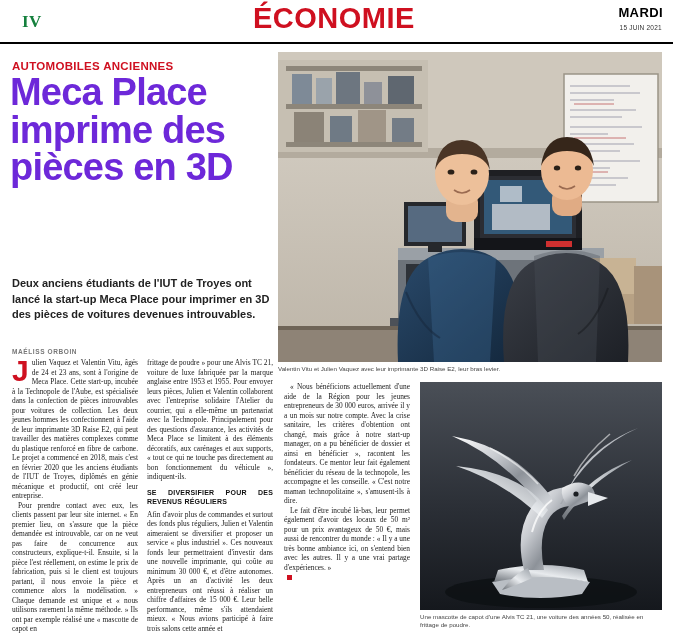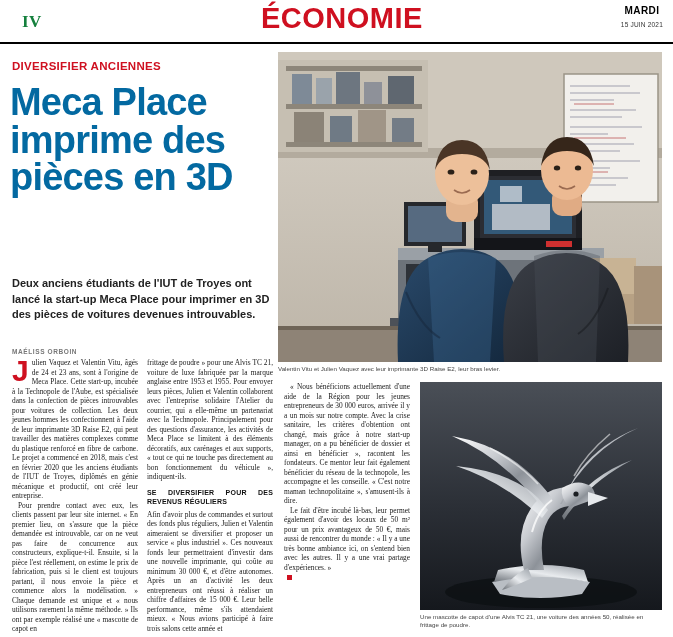--- a/index.html
+++ b/index.html
@@ -17,43 +17,43 @@
   .masthead{
     position:absolute;left:0;top:0;width:673px;height:42px;
     border-bottom:2px solid #000;
   }
   .page-folio{
     position:absolute;left:22px;top:12px;
     font-family:"Liberation Serif", serif;
     font-size:17px;font-weight:bold;color:#15803d;letter-spacing:0.5px;
   }
   .section-title{
-    position:absolute;left:261px;top:2px;
+    position:absolute;left:253px;top:2px;
     font-family:"Liberation Sans", sans-serif;
     font-size:29px;font-weight:bold;color:#cf1020;
     letter-spacing:0.5px;
   }
   .date-block{
     position:absolute;right:10px;top:5px;text-align:center;
     font-family:"Liberation Sans", sans-serif;
     line-height:1.25;
   }
-  .date-day{font-size:10px;font-weight:bold;color:#000;letter-spacing:0.4px;}
+  .date-day{font-size:13px;font-weight:bold;color:#000;letter-spacing:0.4px;}
   .date-full{font-size:6.5px;color:#333;letter-spacing:0.2px;margin-top:3px;}
 
   
   .kicker{
     position:absolute;left:12px;top:60px;
     font-family:"Liberation Sans", sans-serif;
     font-size:11.5px;font-weight:bold;color:#cf1020;letter-spacing:0.3px;
   }
   .headline{
-    position:absolute;left:10px;top:84px;width:262px;
-    font-family:"Liberation Sans", sans-serif;
-    font-size:38px;line-height:0.99;font-weight:bold;color:#0369a1;
+    position:absolute;left:10px;top:74px;width:262px;
+    font-family:"Liberation Sans", sans-serif;
+    font-size:38px;line-height:0.99;font-weight:bold;color:#6d28d9;
     letter-spacing:-0.8px;
   }
   .standfirst{
     position:absolute;left:12px;top:276px;width:258px;
     font-family:"Liberation Sans", sans-serif;
     font-size:11px;line-height:1.42;font-weight:bold;color:#222;
   }
   .byline{
     position:absolute;left:12px;top:348px;
     font-family:"Liberation Sans", sans-serif;
@@ -115,21 +115,21 @@
 
   <div class="masthead">
     <div class="page-folio">IV</div>
     <div class="section-title">ÉCONOMIE</div>
     <div class="date-block">
       <div class="date-day">MARDI</div>
       <div class="date-full">15 JUIN 2021</div>
     </div>
   </div>
 
-  <div class="kicker">DIVERSIFIER ANCIENNES</div>
+  <div class="kicker">AUTOMOBILES ANCIENNES</div>
   <div class="headline">Meca Place imprime des pièces en 3D</div>
   <div class="standfirst">Deux anciens étudiants de l'IUT de Troyes ont lancé la start-up Meca Place pour imprimer en 3D des pièces de voitures devenues introuvables.</div>
   <div class="byline">MAÉLISS ORBOIN</div>
 
   <div class="photo-top">
     <svg width="384" height="310" viewBox="0 0 384 310" xmlns="http://www.w3.org/2000/svg">
       <defs>
         <linearGradient id="wall" x1="0" y1="0" x2="0" y2="1">
           <stop offset="0%" stop-color="#d8d2c8"></stop>
           <stop offset="100%" stop-color="#bdb5a8"></stop>

